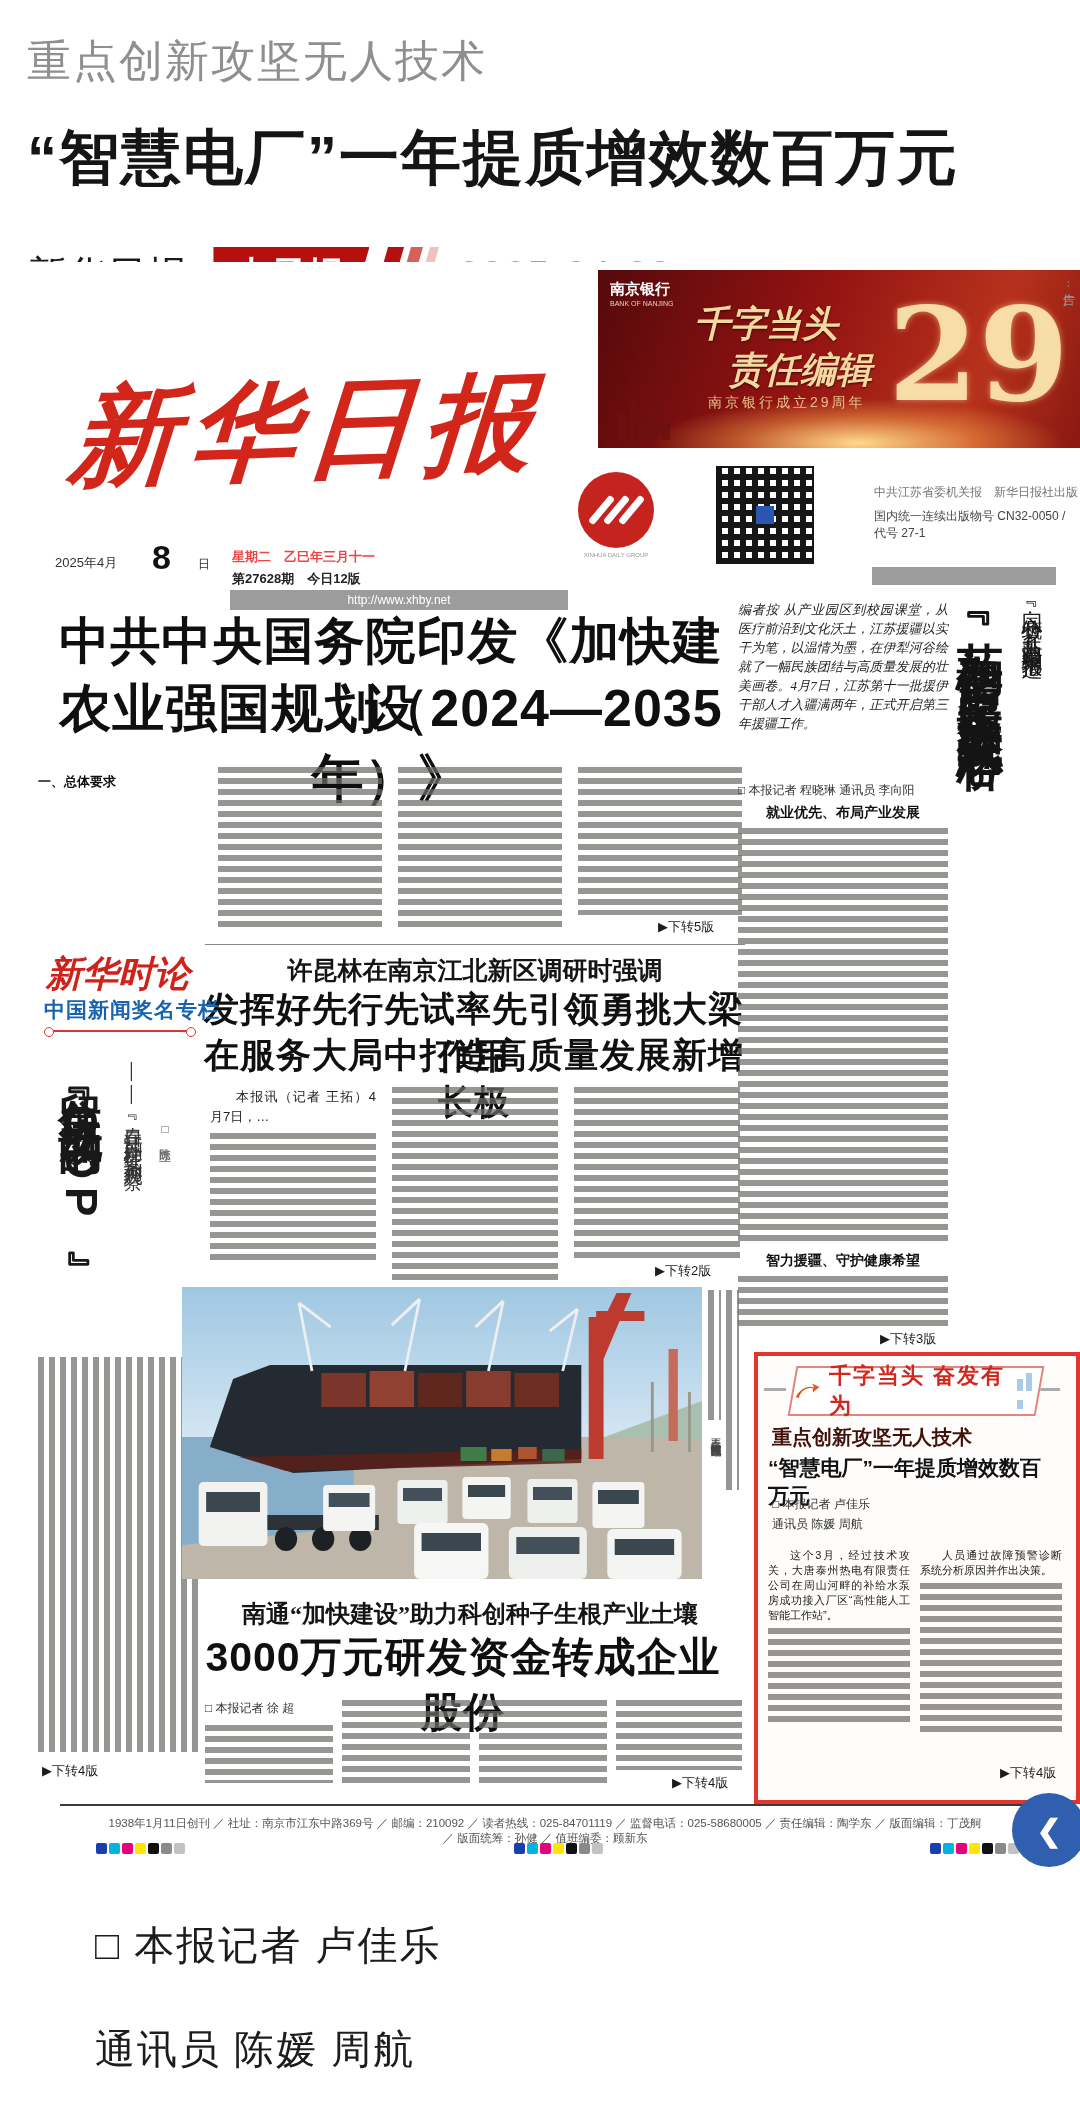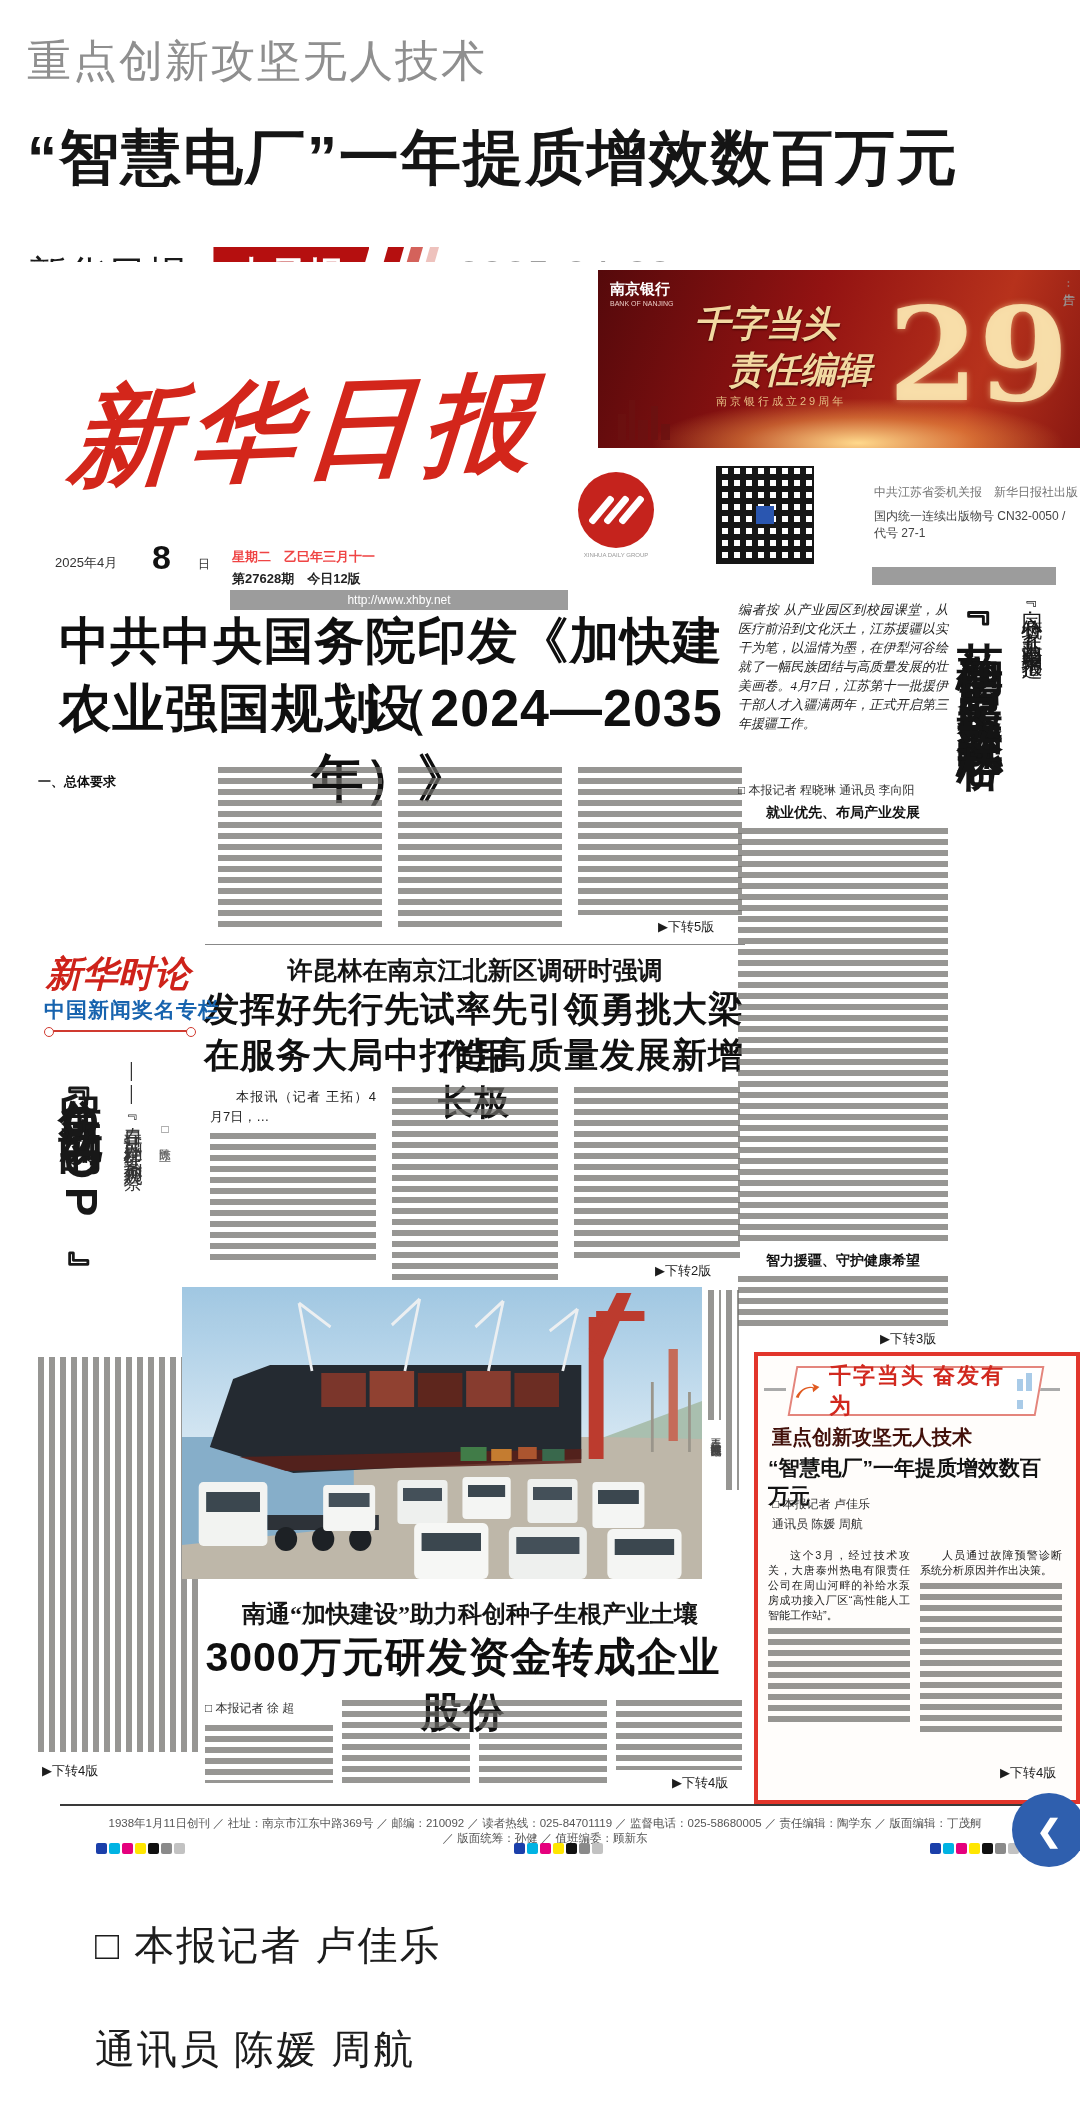--- a/index.html
+++ b/index.html
@@ -73,21 +73,21 @@
   </div>
 
   <section class="abs paper">
 
     <div class="abs adbox" style="left:598px;top:8px;width:520px;height:178px">
       <div class="adglow"></div>
       <div class="abs" style="left:12px;top:10px;color:#fff;font-size:15px;font-weight:700">南京银行</div>
       <div class="abs" style="left:12px;top:30px;color:#e8c9c2;font-size:7px">BANK OF NANJING</div>
       <div class="abs adslogan" style="left:96px;top:30px;font-size:36px">千字当头</div>
       <div class="abs adslogan" style="left:130px;top:76px;font-size:36px">责任编辑</div>
-      <div class="abs" style="left:118px;top:124px;color:#e6c084;font-size:11px;letter-spacing:3px">南京银行成立29周年</div>
+      <div class="abs" style="left:110px;top:124px;color:#e6c084;font-size:14px;letter-spacing:3px">南京银行成立29周年</div>
       <div class="abs ad29" style="left:290px;top:8px">29</div>
       <div class="abs sky29" style="left:20px;bottom:8px">
         <i style="width:8px;height:26px"></i><i style="width:6px;height:40px"></i><i style="width:10px;height:20px"></i><i style="width:7px;height:34px"></i><i style="width:9px;height:16px"></i>
       </div>
     </div>
     <div class="abs v" style="left:1060px;top:18px;font-size:12px;color:#999">·广告·</div>
 
     <div class="abs masthead" style="left:70px;top:96px">新华日报</div>
 
     <div class="abs" style="left:55px;top:292px;font-size:13px;color:#333">2025年4月</div>

